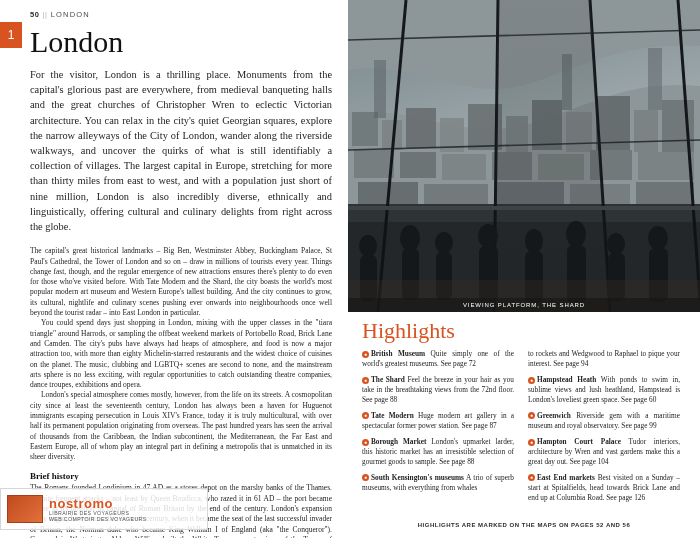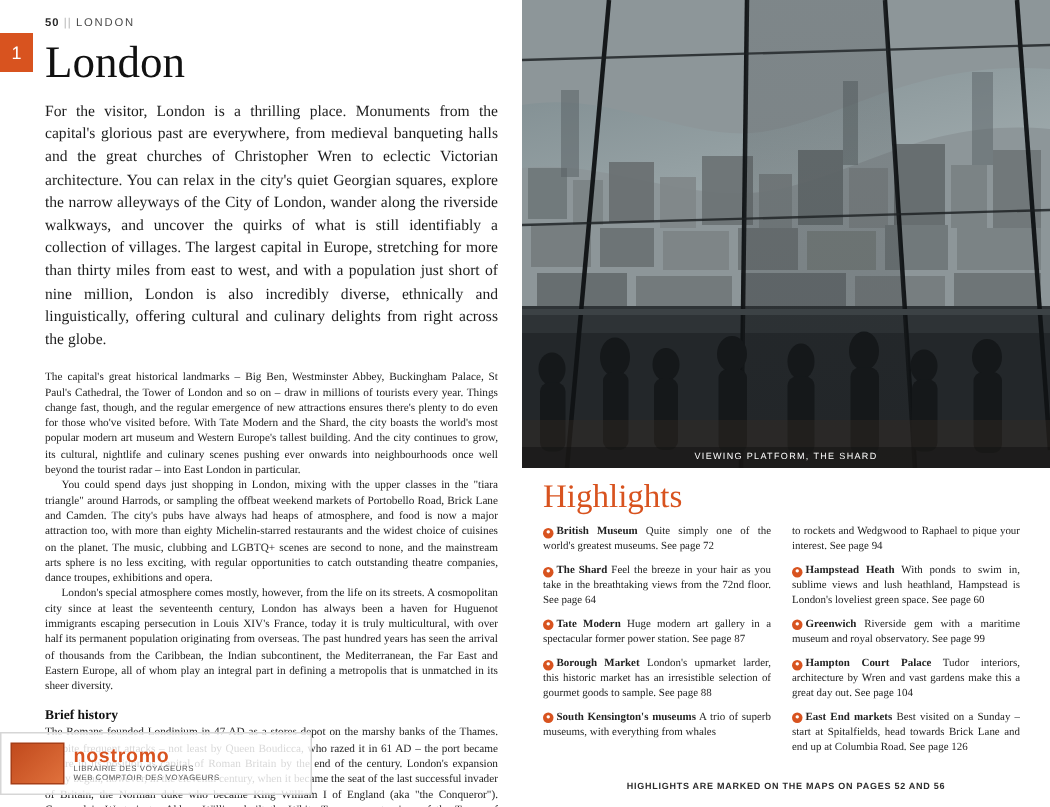--- a/index.html
+++ b/index.html
@@ -342,21 +342,21 @@
       <h2 class="highlights-title">Highlights</h2>
 
       <div class="hl-cols">
         <div class="hl-col">
 
           <p class="hl-item">
             <span class="bullet">●</span><span class="hl-name">British Museum</span> <span>Quite simply one of the world's greatest museums. See page 72</span>
           </p>
 
           <p class="hl-item">
-            <span class="bullet">●</span><span class="hl-name">The Shard</span> <span>Feel the breeze in your hair as you take in the breathtaking views from the 72nd floor. See page 64</span>
+            <span class="bullet">●</span><span class="hl-name">The Shard</span> <span>Feel the breeze in your hair as you take in the breathtaking views from the 72nd floor. See page 88</span>
           </p>
 
           <p class="hl-item">
             <span class="bullet">●</span><span class="hl-name">Tate Modern</span> <span>Huge modern art gallery in a spectacular former power station. See page 87</span>
           </p>
 
           <p class="hl-item">
             <span class="bullet">●</span><span class="hl-name">Borough Market</span> <span>London's upmarket larder, this historic market has an irresistible selection of gourmet goods to sample. See page 88</span>
           </p>
 

